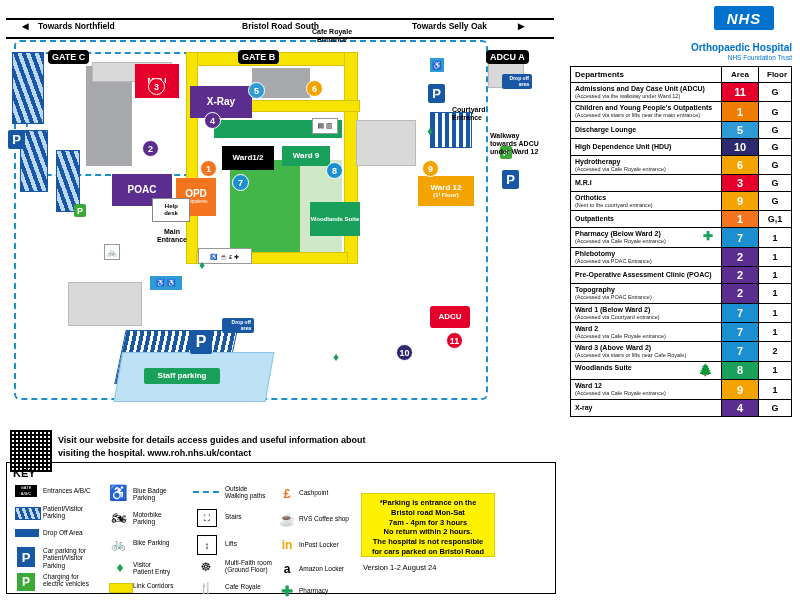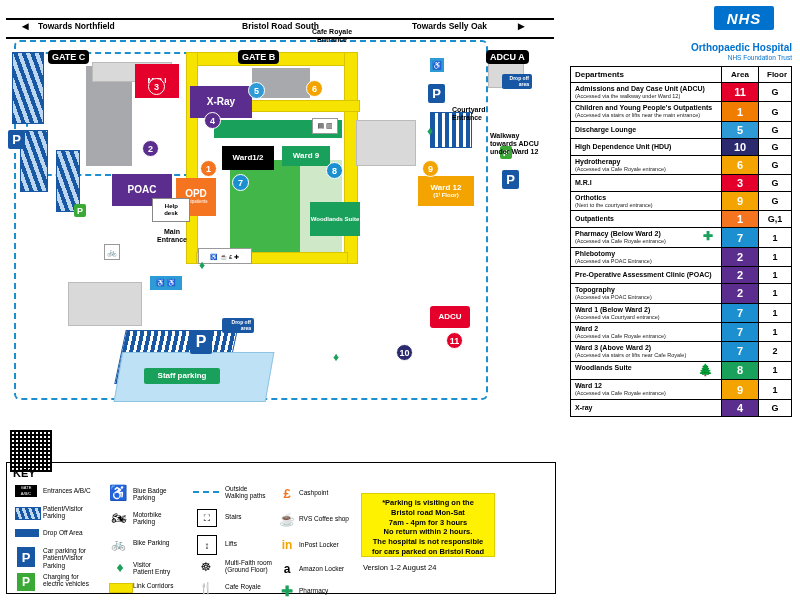--- a/index.html
+++ b/index.html
@@ -182,20 +182,24 @@
     <div class="abs ctr" style="left:198px;top:248px;width:52px;height:14px;background:#fff;border:1px solid #999;font-size:6px;">♿ ☕ £ ✚</div>
     <div class="abs ctr" style="left:312px;top:118px;width:24px;height:14px;background:#fff;border:1px solid #999;font-size:7px;">▤ ▥</div>
     <div class="abs ctr" style="left:150px;top:276px;width:32px;height:14px;background:#2e9bd6;color:#fff;font-size:7px;">♿ ♿</div>
     <div class="abs ctr" style="left:430px;top:58px;width:14px;height:14px;background:#2e9bd6;color:#fff;font-size:8px;">♿</div>
     <div class="abs ctr" style="left:104px;top:244px;width:14px;height:14px;background:#fff;border:1px solid #999;font-size:8px;">🚲</div>
     <div class="abs ctr" style="left:424px;top:124px;width:12px;height:14px;color:#19a05a;font-size:12px;">♦</div>
     <div class="abs ctr" style="left:196px;top:258px;width:12px;height:14px;color:#19a05a;font-size:12px;">♦</div>
     <div class="abs ctr" style="left:330px;top:350px;width:12px;height:14px;color:#19a05a;font-size:12px;">♦</div>
 
     <div class="qr"></div>
+    <div class="webtext">
+      <div>Visit our website for details access guides and useful information about</div>
+      <div>visiting the hospital. www.roh.nhs.uk/contact</div>
+    </div>
 
     <div id="key">
       <div class="kt">KEY</div>
 
       <div class="kicon" style="left:8px;top:22px;width:22px;height:12px;background:#000;color:#fff;font-size:4px;text-align:center;line-height:6px;">GATE<br>A/B/C</div>
       <div class="kitem" style="left:36px;top:24px;width:60px;">Entrances A/B/C</div>
 
       <div class="kicon" style="left:8px;top:44px;width:24px;height:11px;background:repeating-linear-gradient(70deg,#1857a4 0 3px,#bcd7ef 3px 6px);border:1px solid #1857a4;"></div>
       <div class="kitem" style="left:36px;top:42px;width:62px;white-space:pre-line;">Patient/Visitor
 Parking</div>
@@ -257,21 +261,21 @@
       <div class="kitem" style="left:292px;top:78px;width:60px;">InPost Locker</div>
 
       <div class="kicon ctr" style="left:272px;top:98px;width:16px;height:16px;color:#000;font-size:12px;font-weight:bold;display:flex;align-items:center;justify-content:center;">a</div>
       <div class="kitem" style="left:292px;top:102px;width:60px;">Amazon Locker</div>
 
       <div class="kicon ctr" style="left:272px;top:120px;width:16px;height:16px;color:#19a05a;font-size:14px;font-weight:bold;display:flex;align-items:center;justify-content:center;">✚</div>
       <div class="kitem" style="left:292px;top:124px;width:60px;">Pharmacy</div>
 
       <div class="abs" style="left:354px;top:30px;width:132px;height:62px;background:#fff200;border:1px solid #d9cf00;">
         <div style="padding:4px 3px;font-size:7.5px;font-weight:bold;text-align:center;line-height:1.3;">
-          <div>*Parking is visiting on the</div>
+          <div>*Parking is entrance on the</div>
           <div>Bristol road Mon-Sat</div>
           <div>7am - 4pm for 3 hours</div>
           <div>No return within 2 hours.</div>
           <div>The hospital is not responsible</div>
           <div>for cars parked on Bristol Road</div>
         </div>
       </div>
       <div class="abs" style="left:356px;top:100px;font-size:7.5px;">Version 1-2 August 24</div>
     </div>
   </div>

